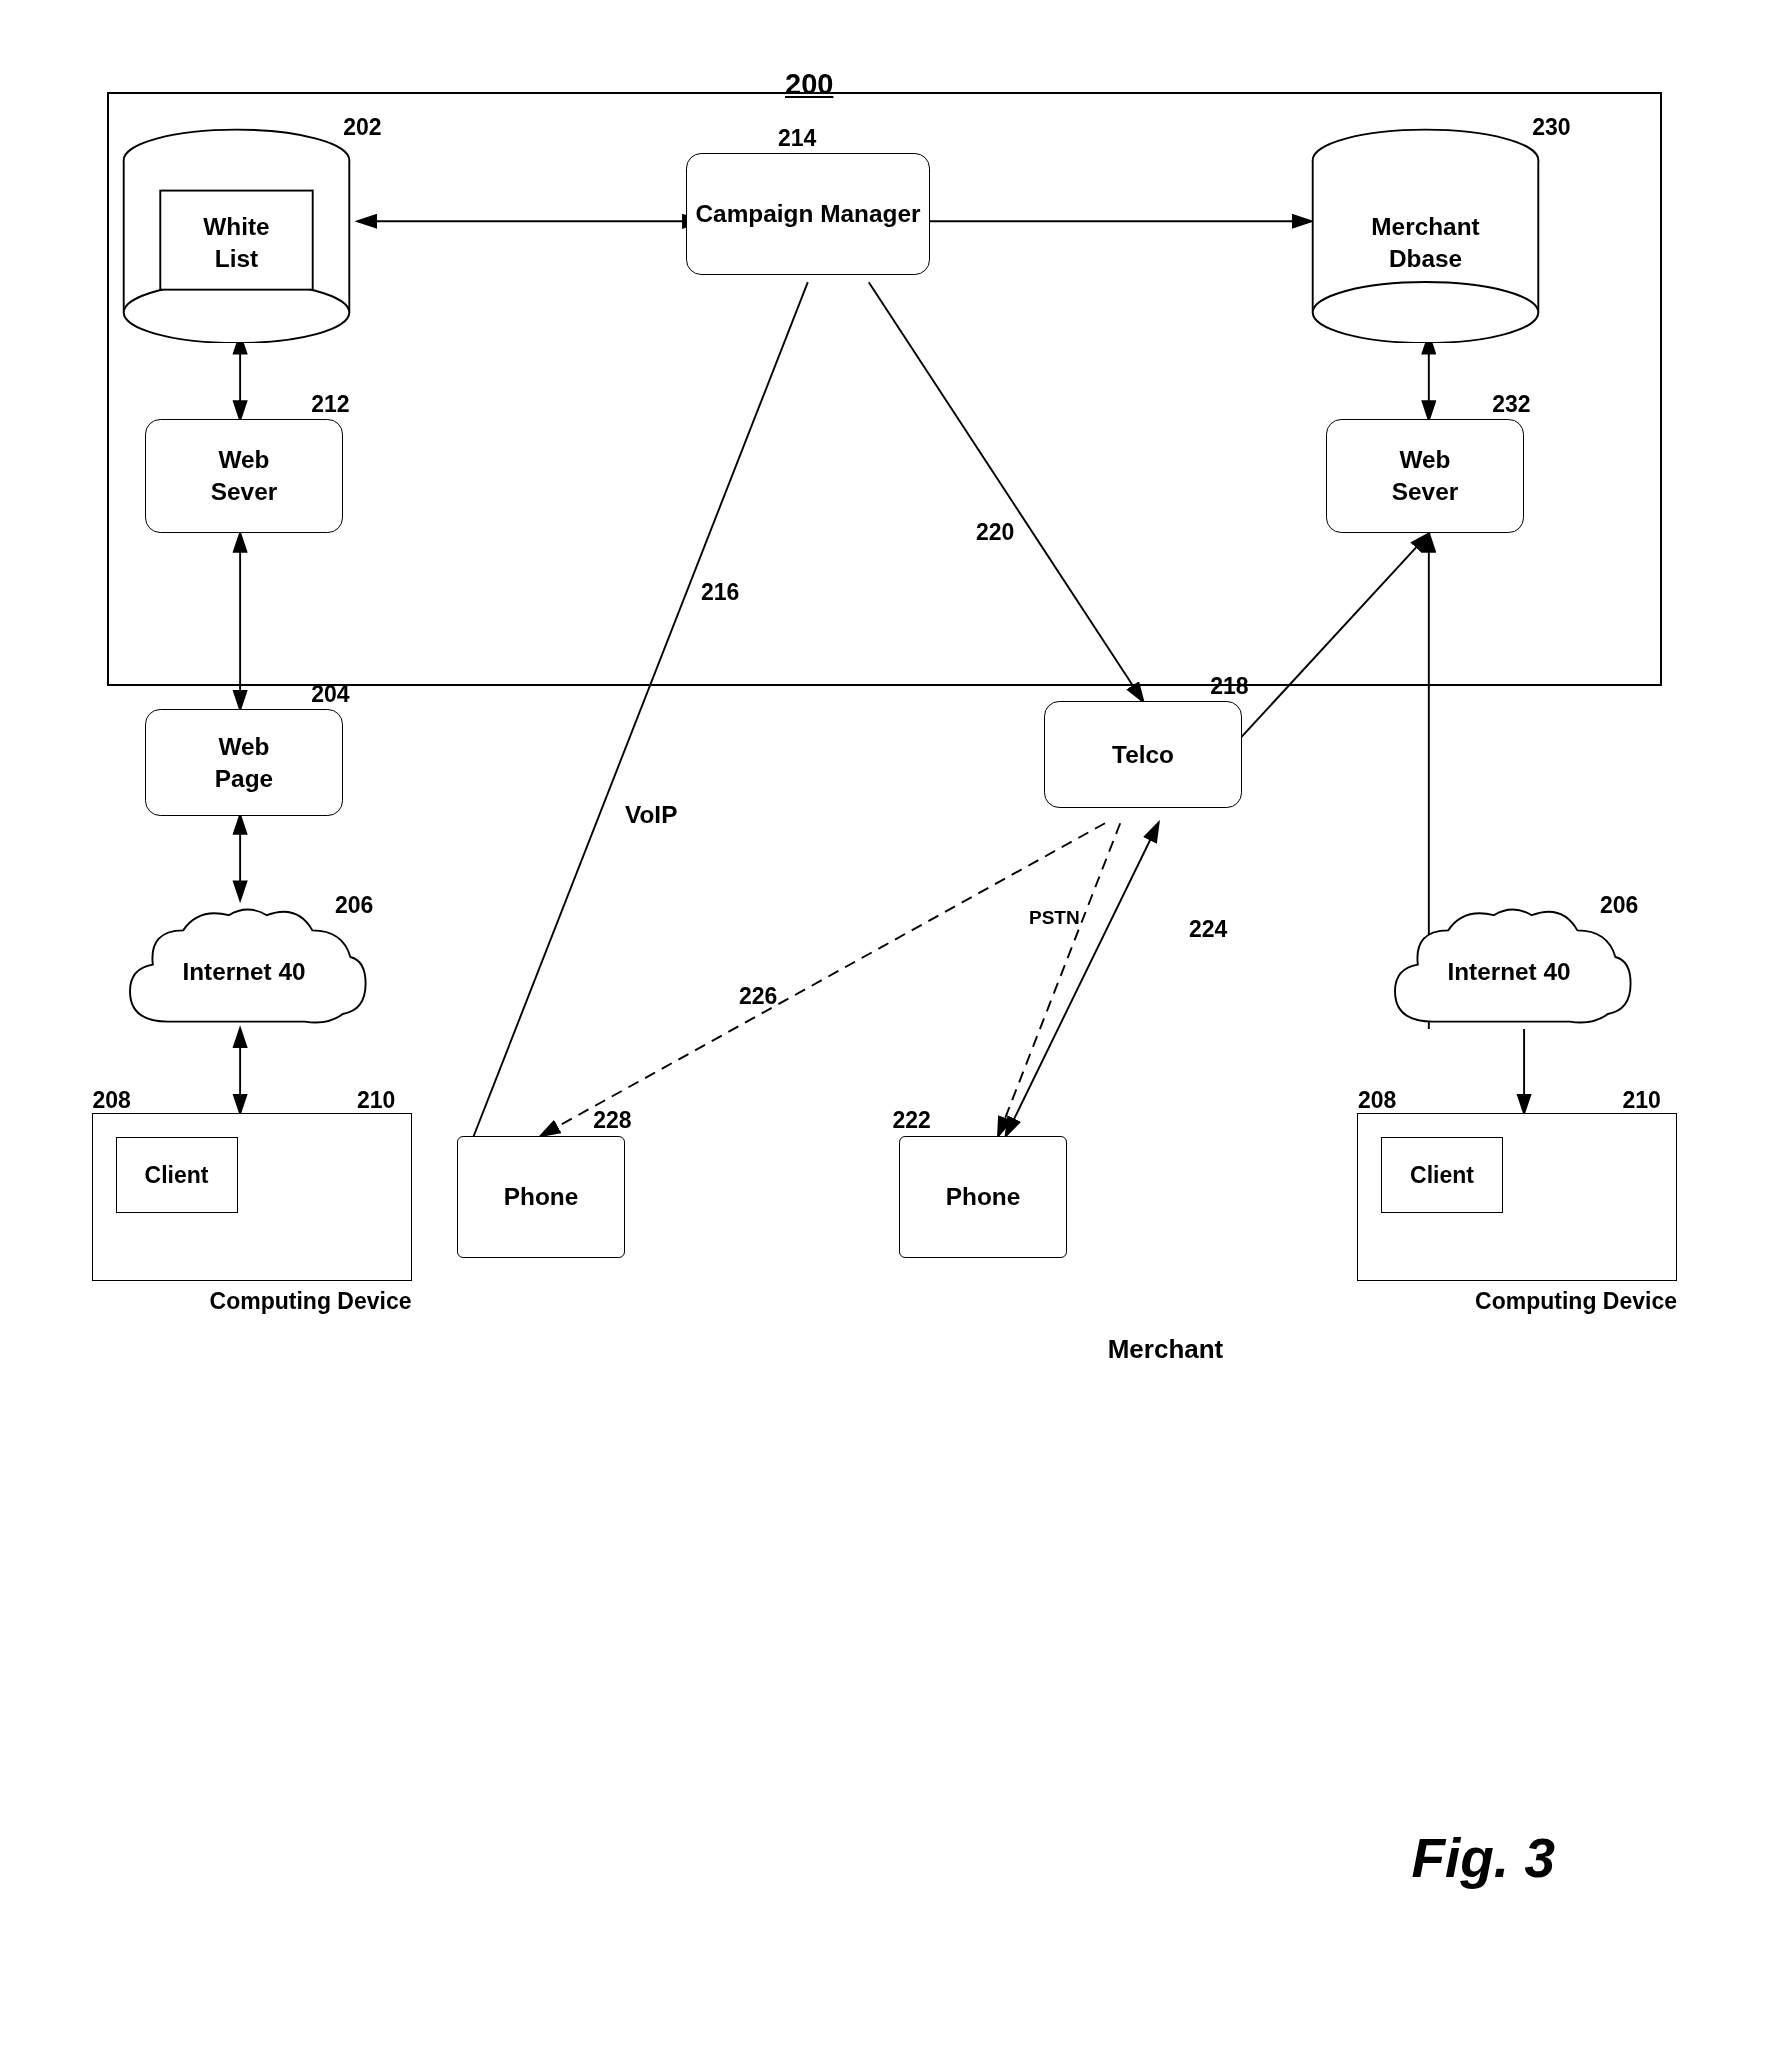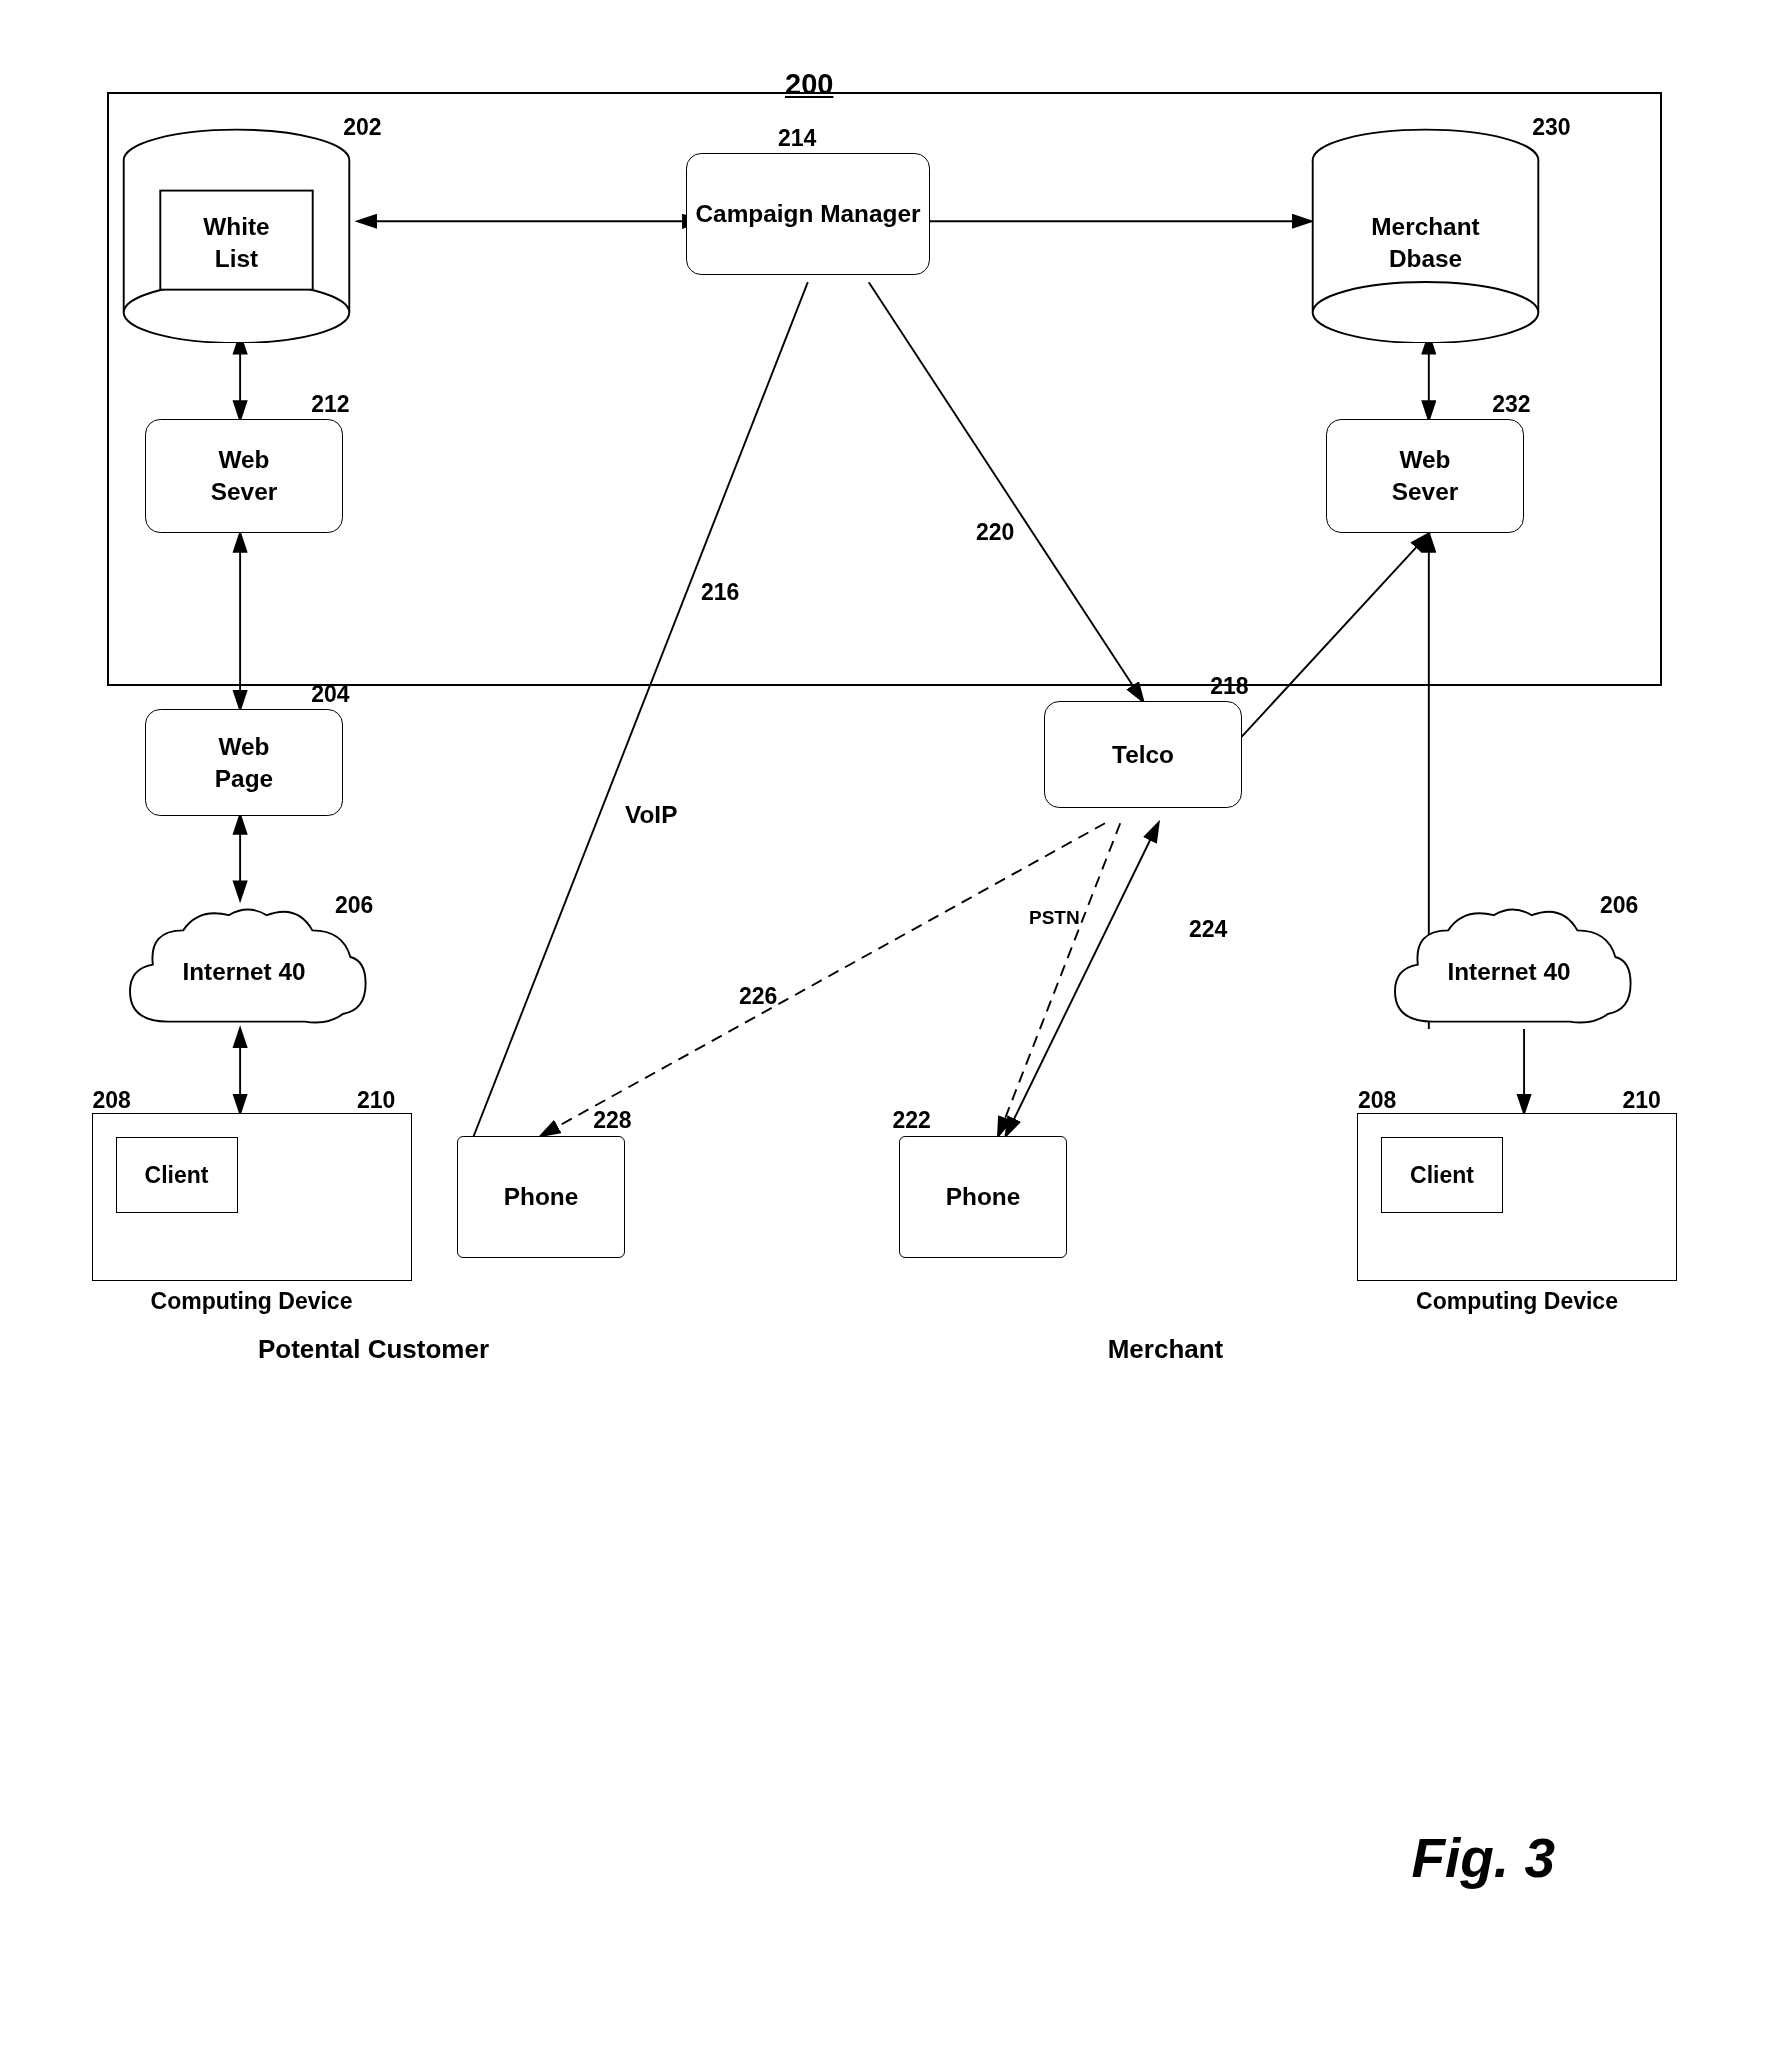--- a/index.html
+++ b/index.html
@@ -64,21 +64,21 @@
       font-size: 23px;
       font-weight: bold;
       white-space: nowrap;
     }
 
     
     .element-label {
       position: absolute;
       font-size: 23px;
       font-weight: bold;
-      text-align: center;
+      text-align: right;
       white-space: nowrap;
     }
 
     
     .arrows-svg {
       position: absolute;
       top: 0;
       left: 0;
       width: 100%;
       height: 100%;
@@ -280,20 +280,19 @@
   <div style="position:absolute; top:861px; left:968px; font-size:19px; font-weight:bold;">PSTN</div>
 
   <div class="ref-num" style="top:533px; left:640px;">216</div>
 
   <div class="ref-num" style="top:473px; left:915px;">220</div>
 
   <div class="ref-num" style="top:846px; left:1128px;margin-top:24px;">224</div>
 
   <div class="ref-num" style="top:937px; left:678px;">226</div>
 
-  <div class="section-label" style="top:1288px; left:46px; width:533px;">Potental Customer</div>
 
   <div class="section-label" style="top:1288px; left:838px; width:533px;">Merchant</div>
 
   <div class="fig-label">Fig. 3</div>
 
 </div>
 
 
 </body></html>

